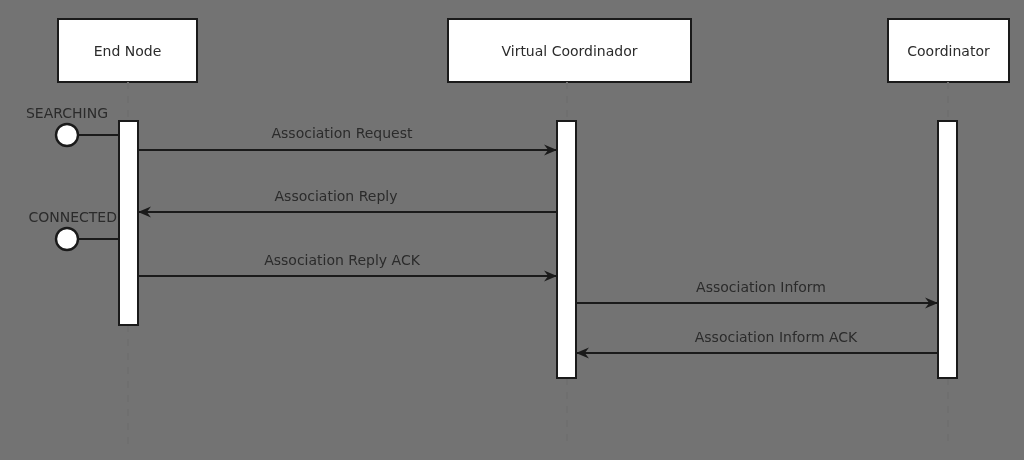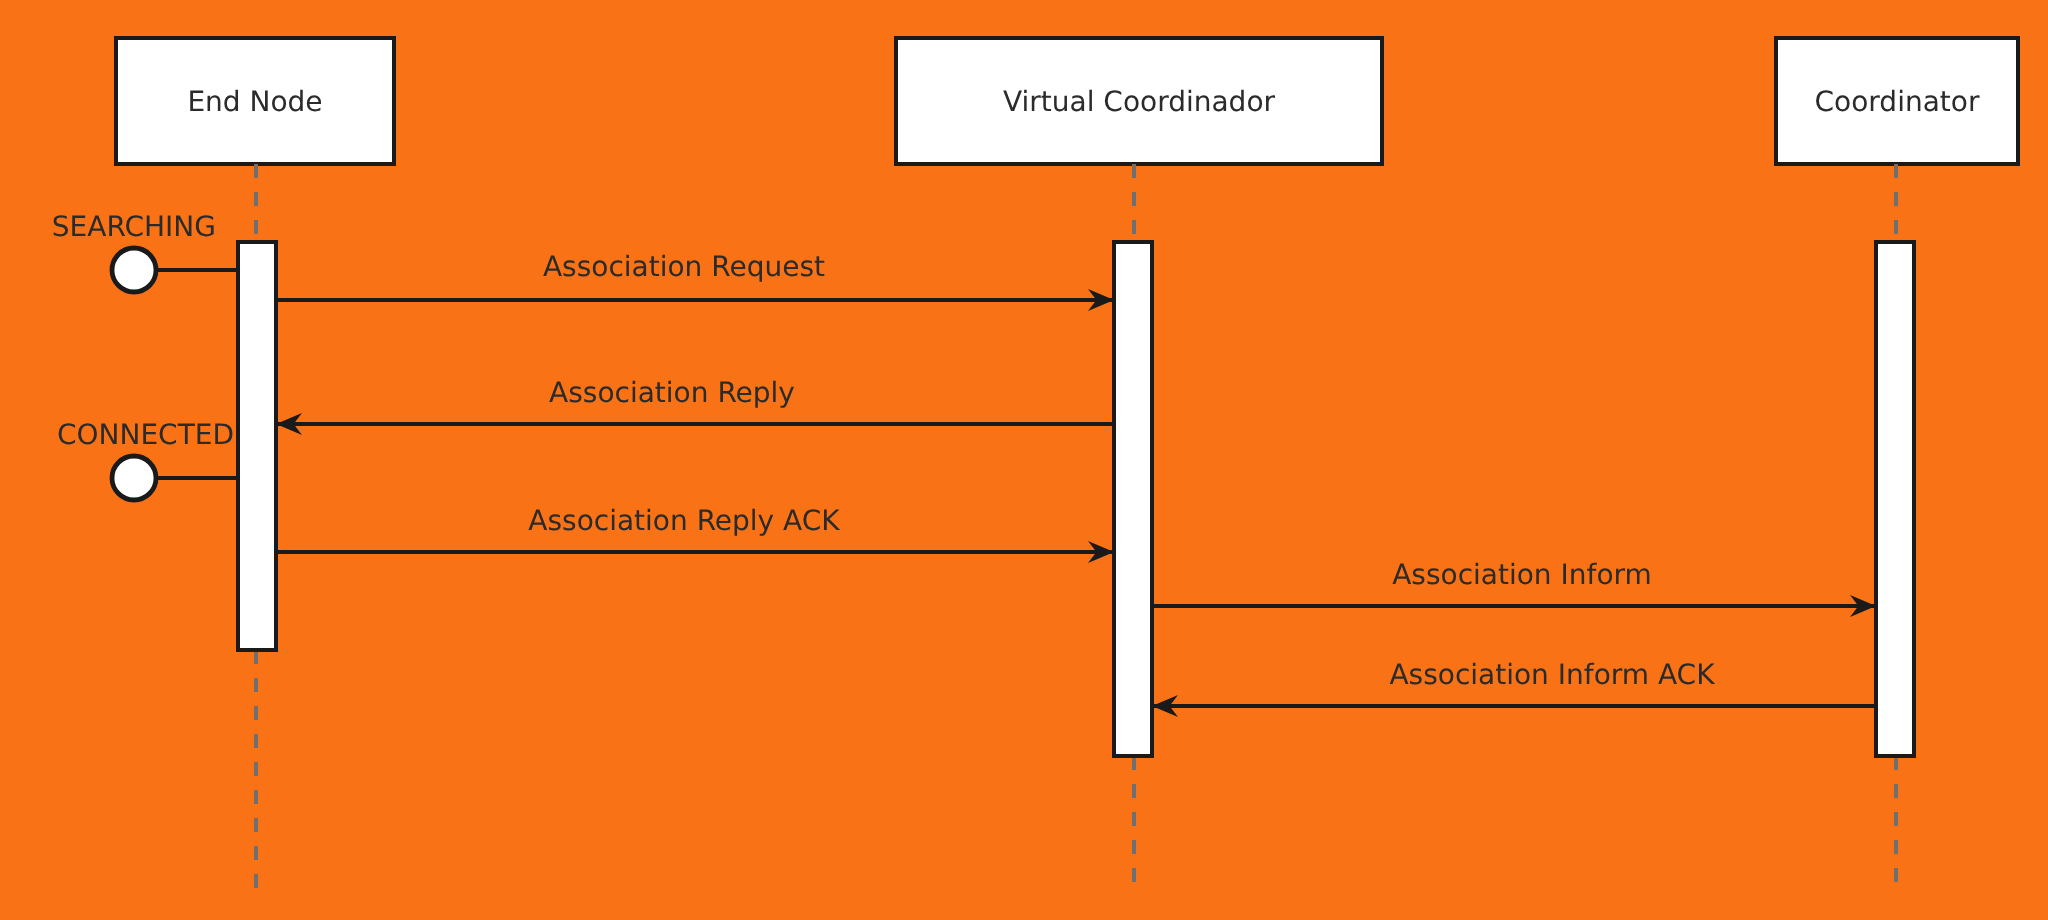--- a/index.html
+++ b/index.html
@@ -7,21 +7,21 @@
     padding: 0;
     background: #ffffff;
   }
   body {
     font-family: "DejaVu Sans", sans-serif;
   }
   #canvas {
     position: relative;
     width: 1024px;
     height: 460px;
-    background: #f97316;
+    background: #737373;
     overflow: hidden;
   }
   #canvas svg {
     position: absolute;
     left: 0;
     top: 0;
   }
   .lifeline-title {
     font-family: "DejaVu Sans", sans-serif;
     font-size: 14px;

